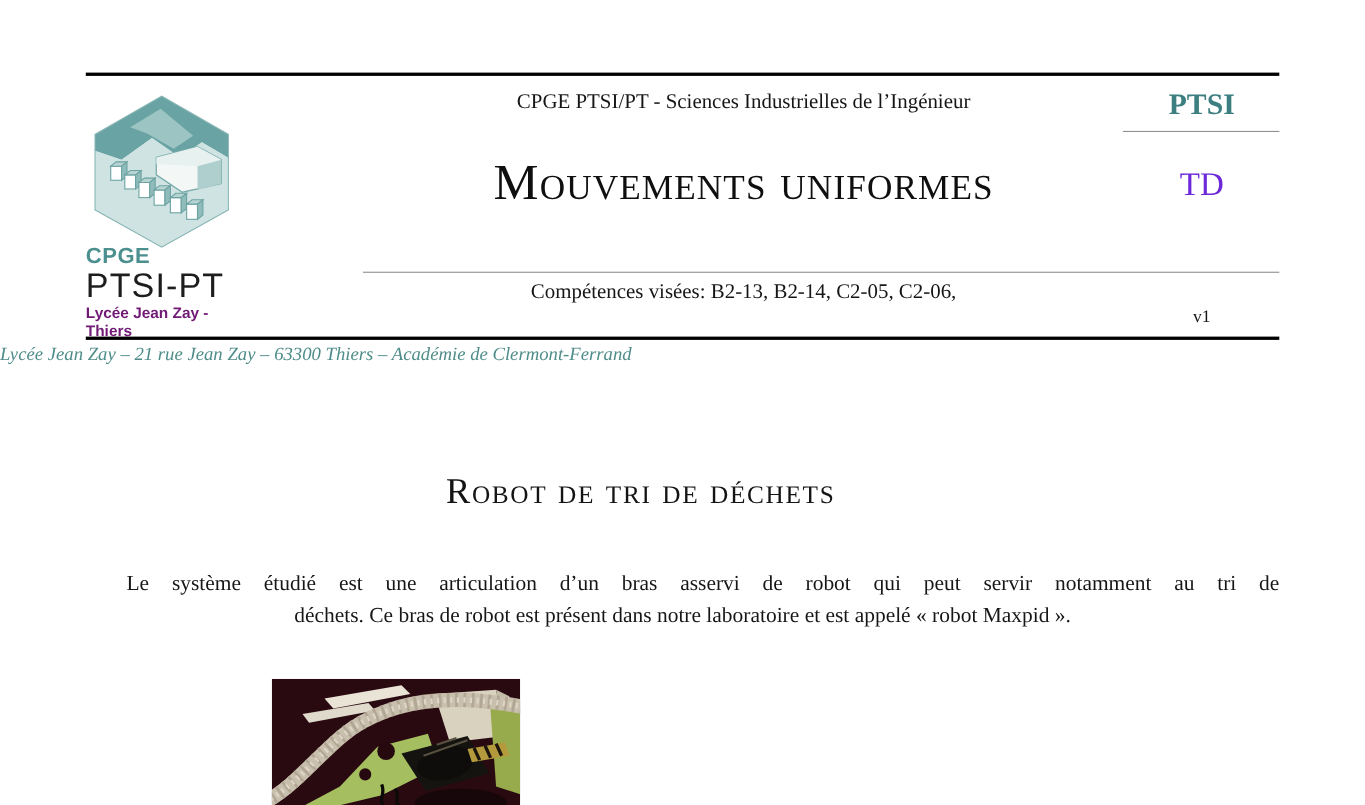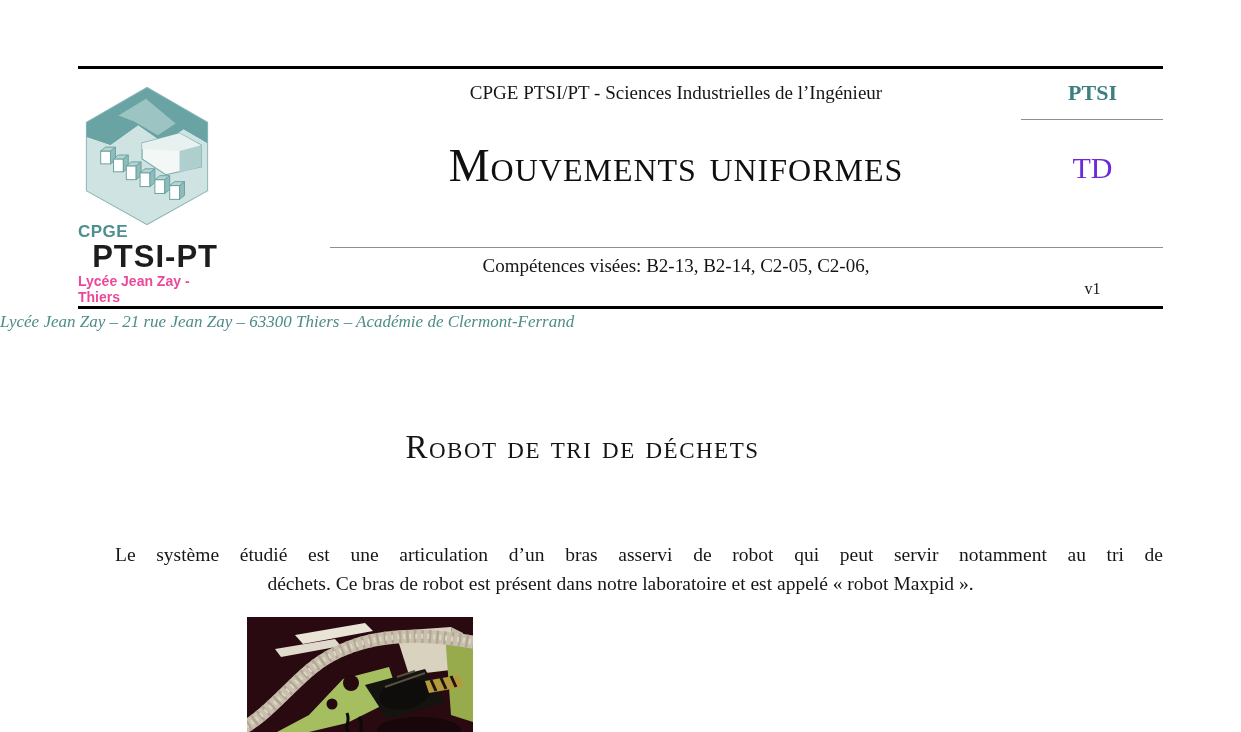--- a/index.html
+++ b/index.html
@@ -15,60 +15,60 @@
   .rule-bottom { top:306px; }
   .hr-thin { position:absolute; height:1px; background:#8f8f8f; }
   .hr-right { left:1021px; top:119px; width:142px; }
   .hr-mid { left:330px; top:247px; width:833px; }
 
   
   .logo { position:absolute; left:78px; top:86px; width:140px; }
   .logo svg { display:block; margin-left:2px; }
   .logo-cpge {
     font-family:"Liberation Sans","DejaVu Sans",sans-serif;
-    font-weight:bold; font-size:17px; color:#4b8f8e;
+    font-weight:bold; font-size:20px; color:#4b8f8e;
     margin-top:-4px; letter-spacing:0.5px;
   }
   .logo-name {
     font-family:"Liberation Sans","DejaVu Sans",sans-serif;
-    font-weight:bold; font-size:31px; color:#1d1d1d;
-    letter-spacing:1px; line-height:30px;text-align:right;
+    font-weight:normal; font-size:31px; color:#1d1d1d;
+    letter-spacing:1px; line-height:30px;
   }
   .logo-school {
     font-family:"Liberation Sans","DejaVu Sans",sans-serif;
-    font-weight:600; font-size:14px; color:#ec4899; margin-top:1px;
+    font-weight:600; font-size:14px; color:#701a75; margin-top:1px;
   }
 
   
   .head-center { position:absolute; left:330px; top:0; width:692px; text-align:center; }
   .course { position:absolute; left:0; top:82px; width:100%; font-size:19px; }
   .doc-title {
     position:absolute; left:0; top:139px; width:100%;
     font-variant:small-caps; font-size:46px; letter-spacing:1px; color:#0f0f0f;
   }
   .competences { position:absolute; left:0; top:253px; width:100%; font-size:19px; line-height:25px; }
 
   
   .head-right { position:absolute; left:1022px; top:0; width:141px; text-align:center; }
-  .klass { position:absolute; left:0; top:80px; width:100%; font-size:22px; font-weight:bold; color:#3d7f80; }
+  .klass { position:absolute; left:0; top:80px; width:100%; font-size:27px; font-weight:bold; color:#3d7f80; }
   .doctype { position:absolute; left:0; top:151px; width:100%; font-size:30px; color:#6d28d9; }
   .version { position:absolute; left:0; top:280px; width:100%; font-size:16px; }
 
   .address {
     position:absolute; left:0; top:312px; width:1241px; 
     font-style:italic; font-size:17px; color:#4e8c89;
   }
 
   .section-title {
     position:absolute; left:0; top:429px; width:1129px; text-align:center;
     font-variant:small-caps; font-size:33px; letter-spacing:1.5px; color:#141414;padding-left:36px;
   }
 
   .para { position:absolute; left:78px; top:516px; width:1085px; font-size:19.5px; line-height:29px; }
-  .para .pl1 { display:block; text-align:justify; text-align-last:justify; text-indent:37px;margin-top:24px; }
+  .para .pl1 { display:block; text-align:justify; text-align-last:justify; text-indent:37px; }
   .para .pl2 { display:block;text-align:center; }
 
   .photo {
     position:absolute; left:247px; top:617px; width:226px; height:115px; overflow:hidden;
   }
   .photo svg { display:block; }
 </style>
 </head>
 <body>
 

